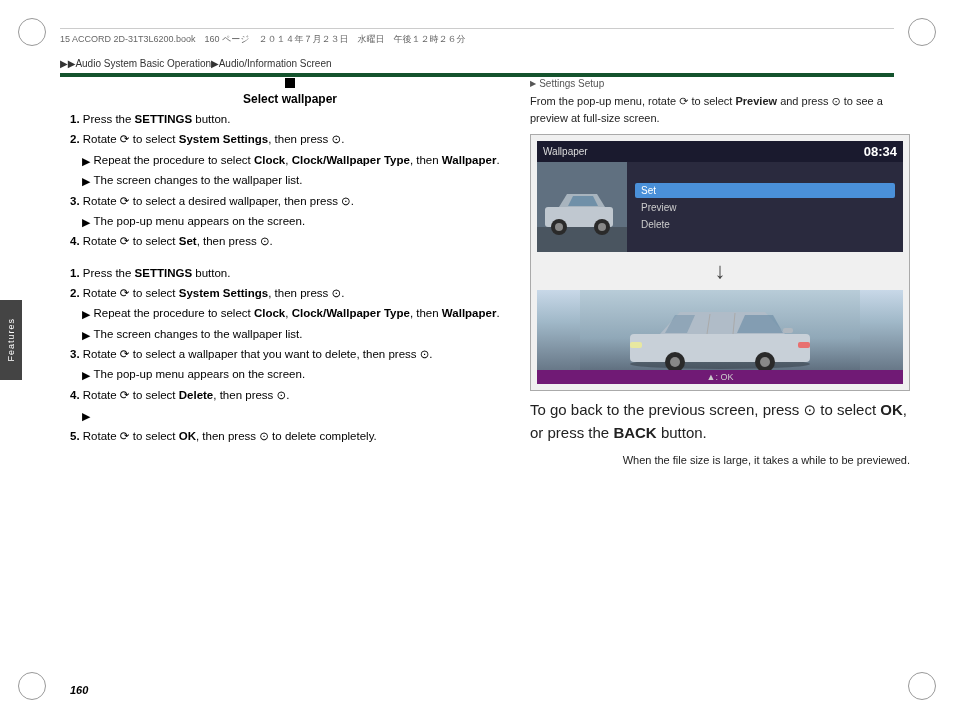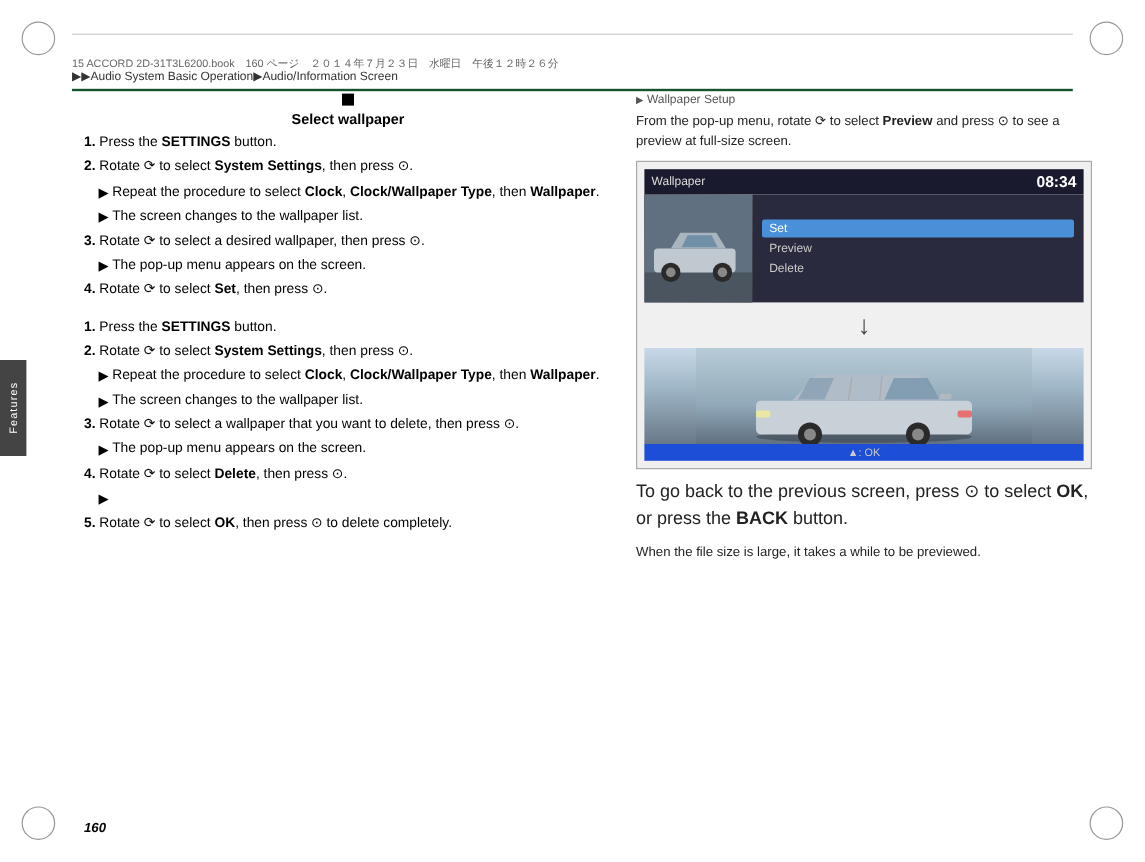--- a/index.html
+++ b/index.html
@@ -30,33 +30,33 @@
 
     
     .top-meta {
       position: absolute;
       top: 28px;
       left: 60px;
       right: 60px;
       font-size: 9px;
       color: #666;
       border-top: 1px solid #ccc;
-      padding-top: 18px;
+      padding-top: 4px;
       text-align: left;
     }
 
     
     .breadcrumb {
       position: absolute;
       top: 58px;
       left: 60px;
       right: 60px;
       font-size: 10px;
       color: #333;
-      border-bottom: 2px solid #14532d;
+      border-bottom: 4px solid #14532d;
       padding-bottom: 4px;
     }
 
     
     .side-tab {
       position: absolute;
       left: 0;
       top: 300px;
       width: 22px;
       height: 80px;
@@ -222,38 +222,39 @@
     .car-preview-big {
       background: linear-gradient(180deg, #c8d8e8 0%, #a0b8c8 40%, #687888 100%);
       height: 80px;
       position: relative;
       display: flex;
       align-items: flex-end;
       justify-content: center;
       overflow: hidden;
     }
     .car-preview-ok {
-      background: #1d4ed8;
+      background: #701a75;
       color: #ccc;
       font-size: 9px;
       text-align: center;
       padding: 2px;
     }
 
     .go-back-text {
       font-size: 15px;
       line-height: 1.5;
       margin-top: 8px;
       color: #222;
     }
     .file-size-note {
       font-size: 11px;
       line-height: 1.5;
       margin-top: 8px;
       color: #222;
+      text-align: right;
     }
 
     
     .page-number {
       position: absolute;
       bottom: 22px;
       left: 70px;
       font-size: 11px;
       font-weight: bold;
       font-style: italic;
@@ -347,21 +348,21 @@
     </li>
     <li>
       <span class="step-num">5.</span> Rotate ⟳ to select <strong>OK</strong>, then press ⊙ to delete completely.
     </li>
   </ul>
 </div>
 
 <div class="right-content">
 
   <div class="wallpaper-setup-label">
-    <span>Wallpaper Setup</span>
+    <span>Settings Setup</span>
   </div>
 
   <div class="setup-description">
     From the pop-up menu, rotate ⟳ to select <strong>Preview</strong> and press ⊙ to see a preview at full-size screen.
   </div>
 
   <div class="screen-mockup-container">
 
     <div class="car-screen-top">
       <span class="title">Wallpaper</span>

